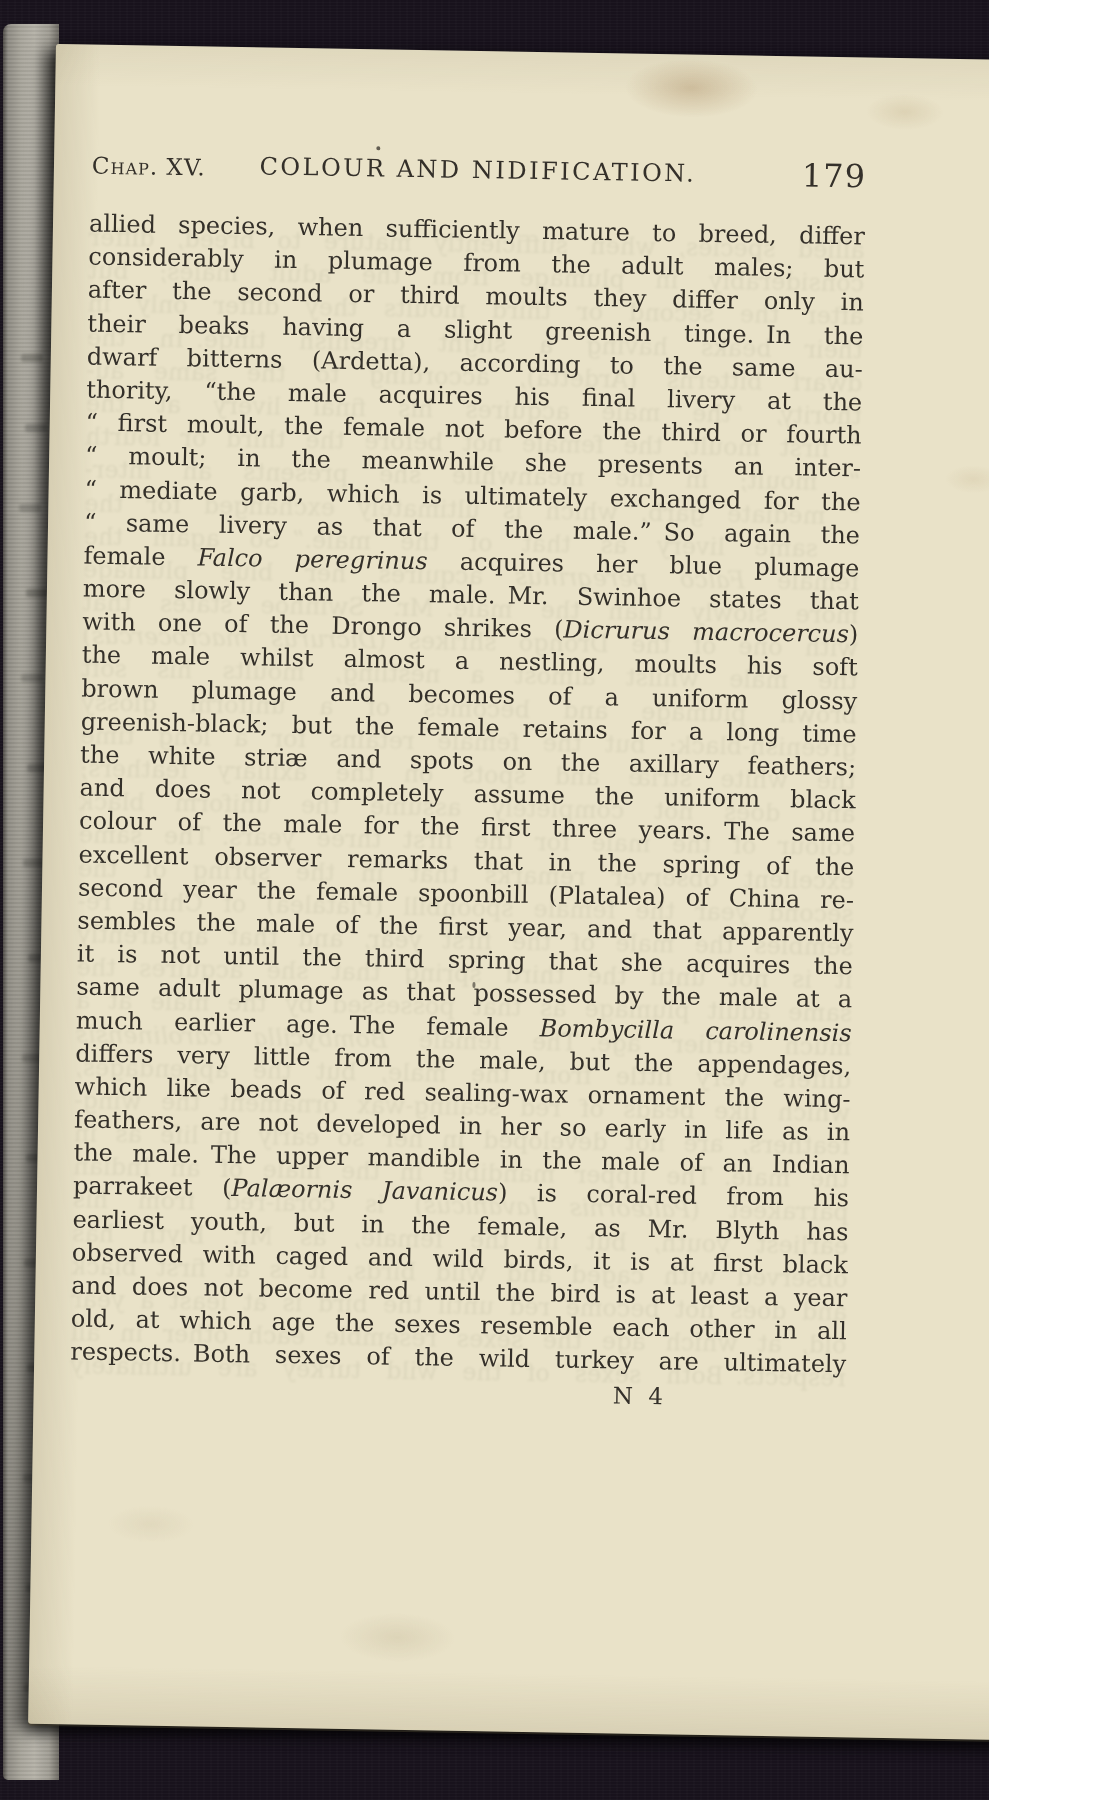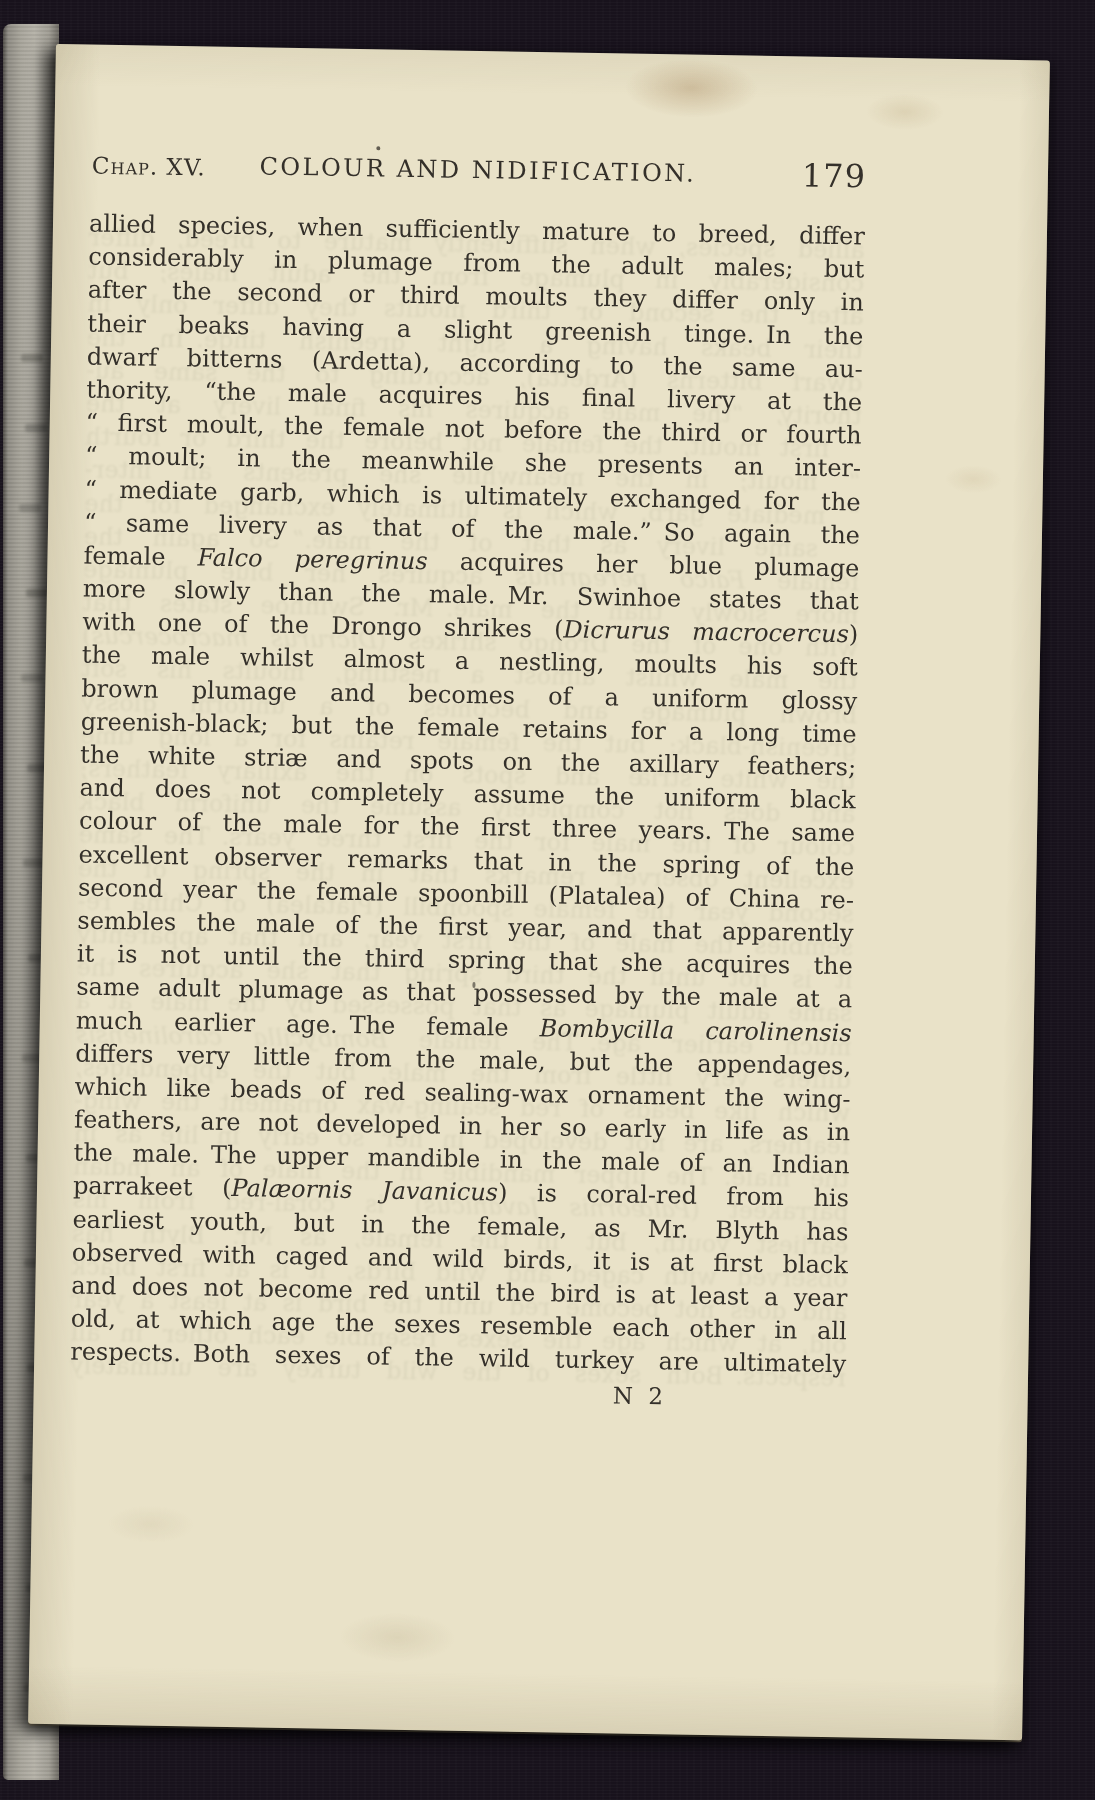--- a/index.html
+++ b/index.html
@@ -1,25 +1,26 @@
 <!DOCTYPE html>
 <html style="--bg: #18121c; --paper: #e9e2c8; --ink: #34302a; --edge: #a9a69c; --ghost: #6e7257;"><head>
 <meta charset="utf-8">
 <style>
   :root{
     --bg:#18121c; --paper:#e9e2c8; --ink:#34302a; --edge:#a9a69c; --ghost:#6e7257;
   }
   html,body{margin:0;padding:0;}
   .scene{
-    position:relative; width:1095px; height:1800px; overflow:hidden;
+    position:relative; width:981px; height:1800px; overflow:hidden;
     background:
       repeating-linear-gradient(0deg, rgba(255,255,255,0.022) 0 1px, rgba(0,0,0,0) 1px 3px),
       repeating-linear-gradient(90deg, rgba(255,255,255,0.012) 0 2px, rgba(0,0,0,0) 2px 7px),
       var(--bg);
     font-family:"DejaVu Serif","Liberation Serif",serif;
+    padding-left:8px;
   }
   
   .edge-strip{
     position:absolute; left:3px; top:24px; width:56px; height:1756px;
     border-radius:8px 0 0 5px;
     background:
       repeating-linear-gradient(0deg, rgba(0,0,0,0.05) 0 2px, rgba(255,255,255,0.04) 2px 4px),
       linear-gradient(90deg, #4f4c47 0%, #8f8c84 9%, var(--edge) 32%, #b5b2a8 56%, #a19e95 82%, #6e6b64 100%);
   }
   .edge-marks{
@@ -164,21 +165,21 @@
           <div class="line"><span>the male. The upper mandible in the male of an Indian</span></div>
           <div class="line"><span>parrakeet (</span><span class="it">Palæornis Javanicus</span><span>) is coral-red from his</span></div>
           <div class="line"><span>earliest youth, but in the female, as Mr. Blyth has</span></div>
           <div class="line"><span>observed with caged and wild birds, it is at first black</span></div>
           <div class="line"><span>and does not become red until the bird is at least a year</span></div>
           <div class="line"><span>old, at which age the sexes resemble each other in all</span></div>
           <div class="line"><span>respects. Both sexes of the wild turkey are ultimately</span></div>
         </div>
 
       <div class="sig-line">
-        <span>N 2</span>
+        <span>N 4</span>
       </div>
 
       <div class="speck s1"></div>
       <div class="speck s2"></div>
 
     </div>
   </div>
 </div>
 
 </body></html>

